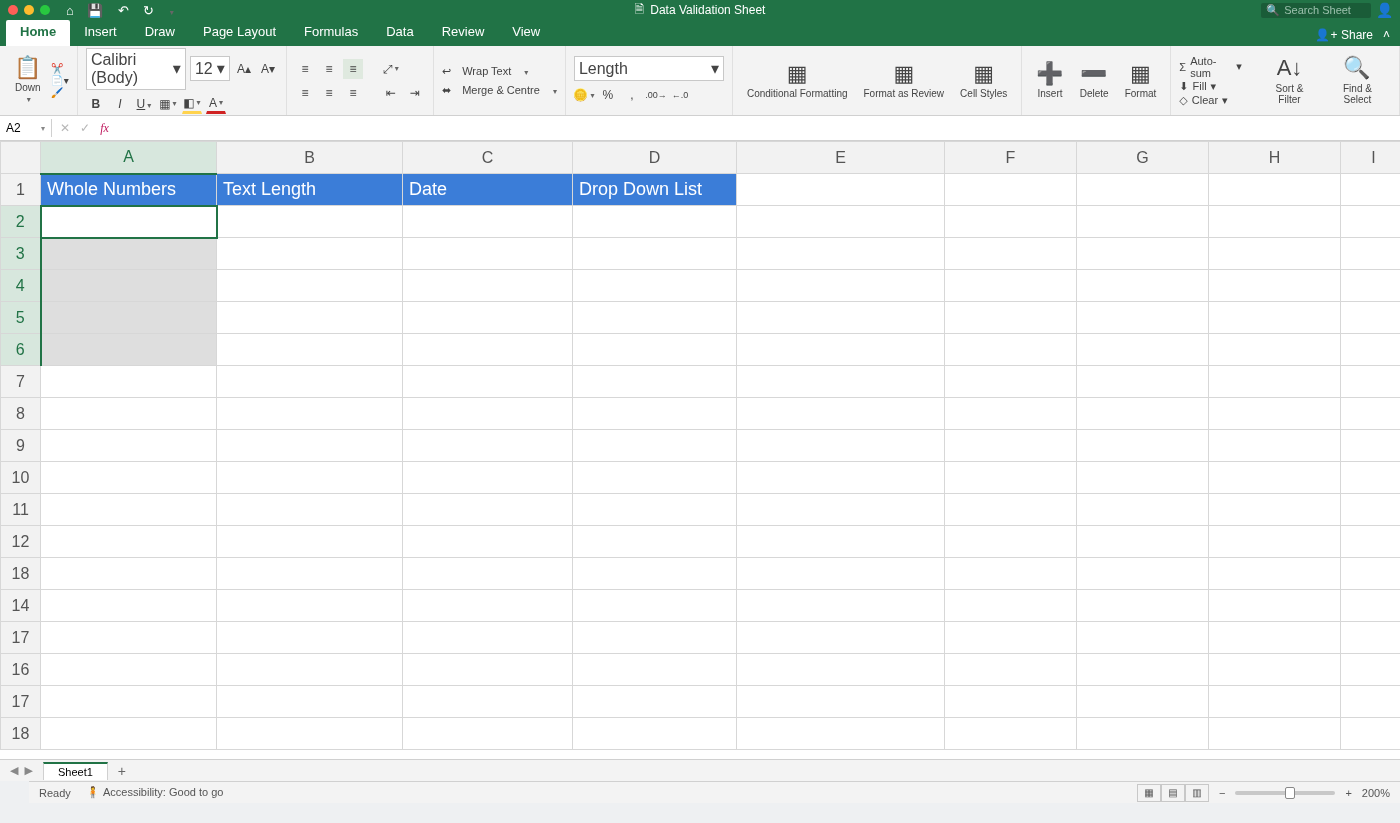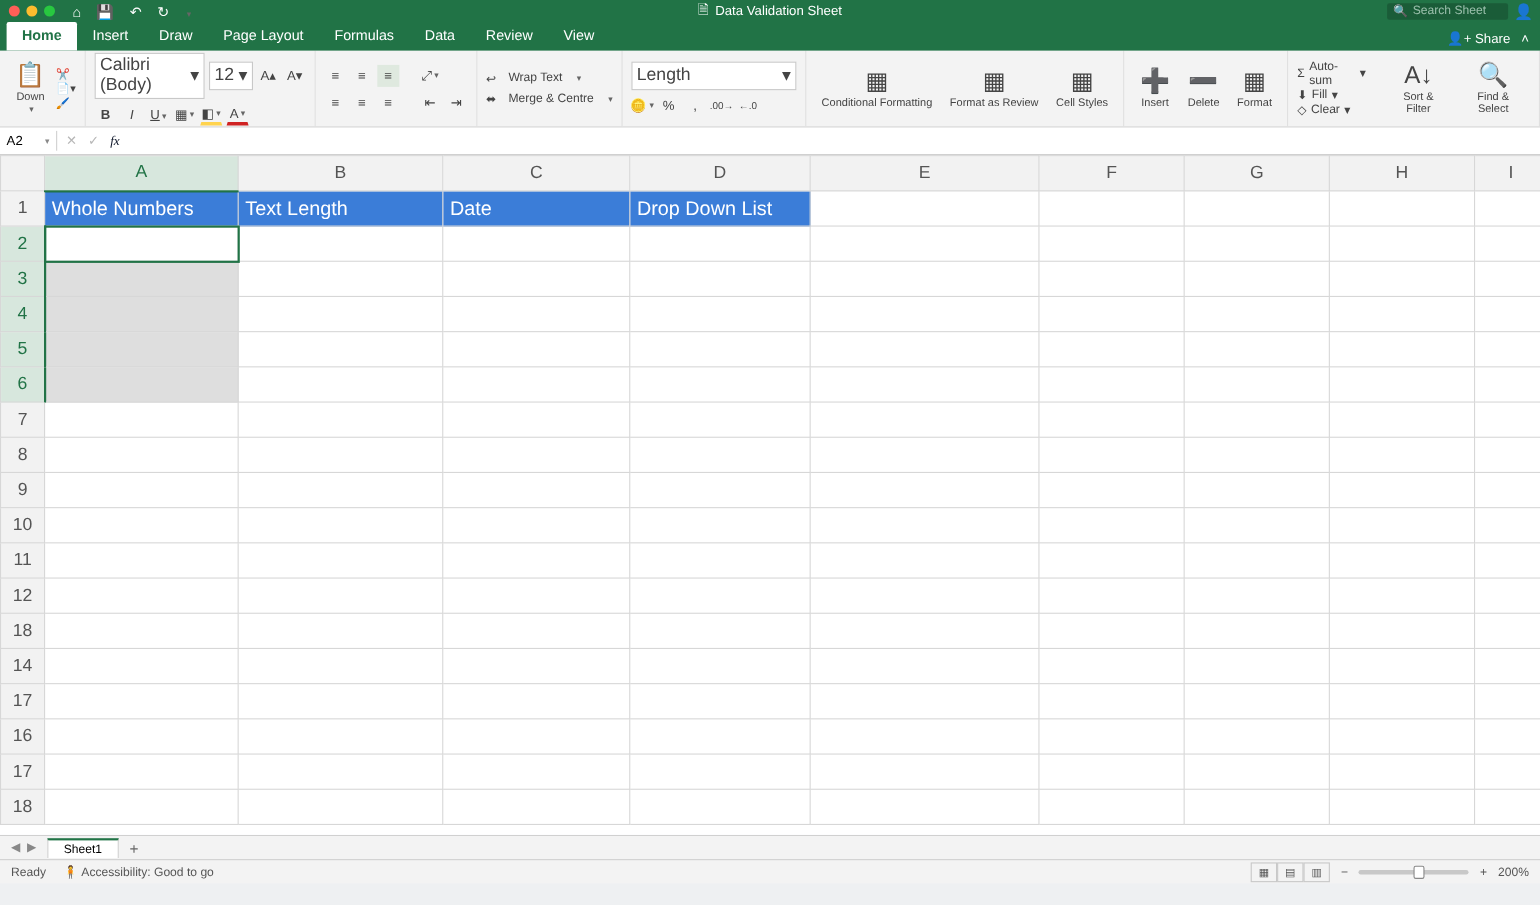--- a/index.html
+++ b/index.html
@@ -30,21 +30,21 @@
   .dd { border:1px solid #c8c8c8; background:#fff; padding:2px 4px; font-size:16px; display:flex; align-items:center; justify-content:space-between; }
   .mini { width:20px; height:20px; display:flex; align-items:center; justify-content:center; border:1px solid transparent; font-size:12px; }
   .caret::after { content:"▾"; font-size:8px; margin-left:2px; color:#666; }
   .stack3 { display:flex; flex-direction:column; gap:1px; font-size:10px; }
   .stack3 .r { display:flex; align-items:center; gap:4px; }
 
   
   .fxbar { height:25px; background:#fff; border-bottom:1px solid #d0d0d0; display:flex; align-items:center; font-size:12px; }
   .namebox { width:52px; border-right:1px solid #d0d0d0; padding:2px 6px; display:flex; justify-content:space-between; align-items:center; }
   .fx-ctl { display:flex; align-items:center; gap:10px; padding:0 8px; color:#b7b7b7; }
-  .fx-ctl .fx { font-style:italic; font-family:"Times New Roman",serif; color:#0f172a; }
+  .fx-ctl .fx { font-style:italic; font-family:"Times New Roman",serif; color:#be185d; }
   .fx-input { flex:1; padding:2px 6px; }
 
   
   .grid-wrap { position:relative; height:618px; background:#fff; overflow:hidden; }
   table.grid { border-collapse:collapse; table-layout:fixed; width:1405px; }
   .grid th, .grid td { border:1px solid #d7d7d7; font-size:18px; font-weight:400; }
   .grid thead th { background:#f2f2f2; height:32px; font-size:16px; color:#555; font-weight:400; }
   .grid thead th.sel { background:#d7e7dd; border-bottom:2px solid #217346; color:#217346; }
   .grid tbody th.rowh { background:#f2f2f2; width:40px; text-align:center; font-size:16px; color:#555; }
   .grid tbody th.rowh.sel { background:#d7e7dd; border-right:2px solid #217346; color:#217346; }
@@ -54,21 +54,21 @@
   .hdrcell { background:#3b7dd8 !important; color:#fff; font-size:19px; padding-left:6px; }
   .corner { background:#f2f2f2; width:40px; }
   
   
   .sheetbar { height:22px; background:#f3f3f3; border-top:1px solid #d0d0d0; display:flex; align-items:center; font-size:11px; }
   .sheetnav { display:flex; gap:6px; padding:0 10px; color:#888; }
   .sheet-tab { background:#fff; border:1px solid #d0d0d0; border-bottom:none; padding:2px 14px; font-size:11px; border-top:2px solid #217346; }
   .sheet-add { padding:2px 10px; color:#666; font-size:14px; }
 
   
-  .statusbar { height:22px; background:#f3f3f3; border-top:1px solid #d0d0d0; display:flex; align-items:center; font-size:11px; color:#555; padding:0 10px; justify-content:space-between; }
+  .statusbar { height:22px; background:#f3f3f3; border-top:1px solid #d0d0d0; display:flex; align-items:center; font-size:11px; color:#555; padding:0 10px; justify-content:space-between;margin-left:29px; }
   .status-right { display:flex; align-items:center; gap:10px; }
   .viewbtns { display:flex; }
   .viewbtns .v { width:24px; height:18px; border:1px solid #c8c8c8; display:flex; align-items:center; justify-content:center; font-size:10px; }
   .slider { width:100px; height:4px; background:#c8c8c8; position:relative; border-radius:2px; }
   .slider .thumb { position:absolute; top:-4px; left:50px; width:10px; height:12px; background:#fff; border:1px solid #888; border-radius:2px; }
 </style>
 </head>
 <body>
 
 <div class="titlebar">

